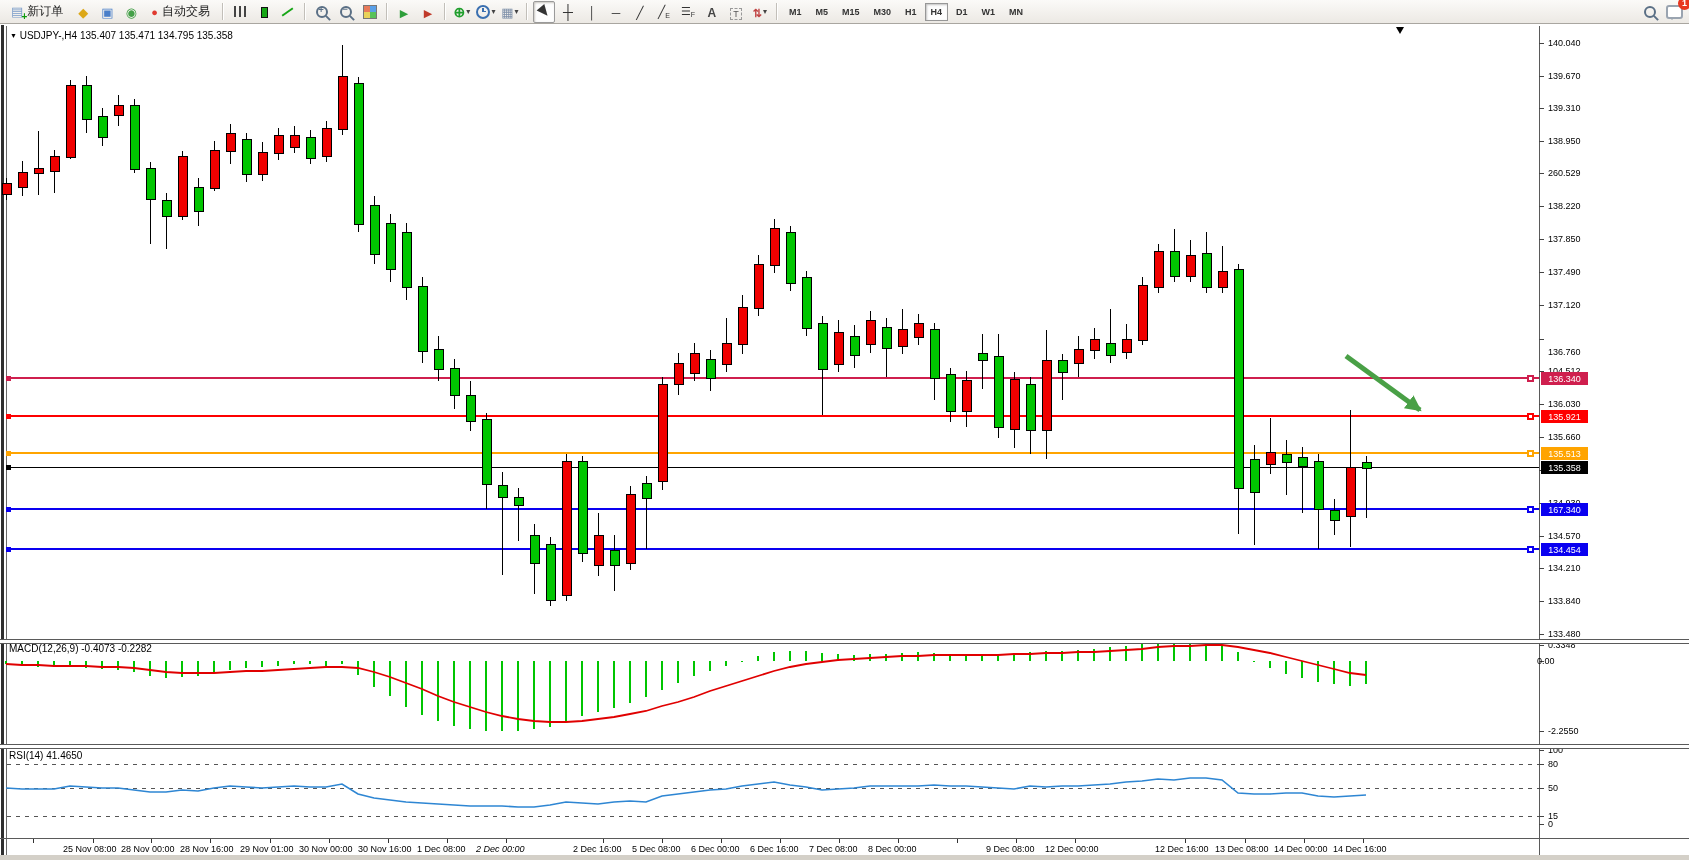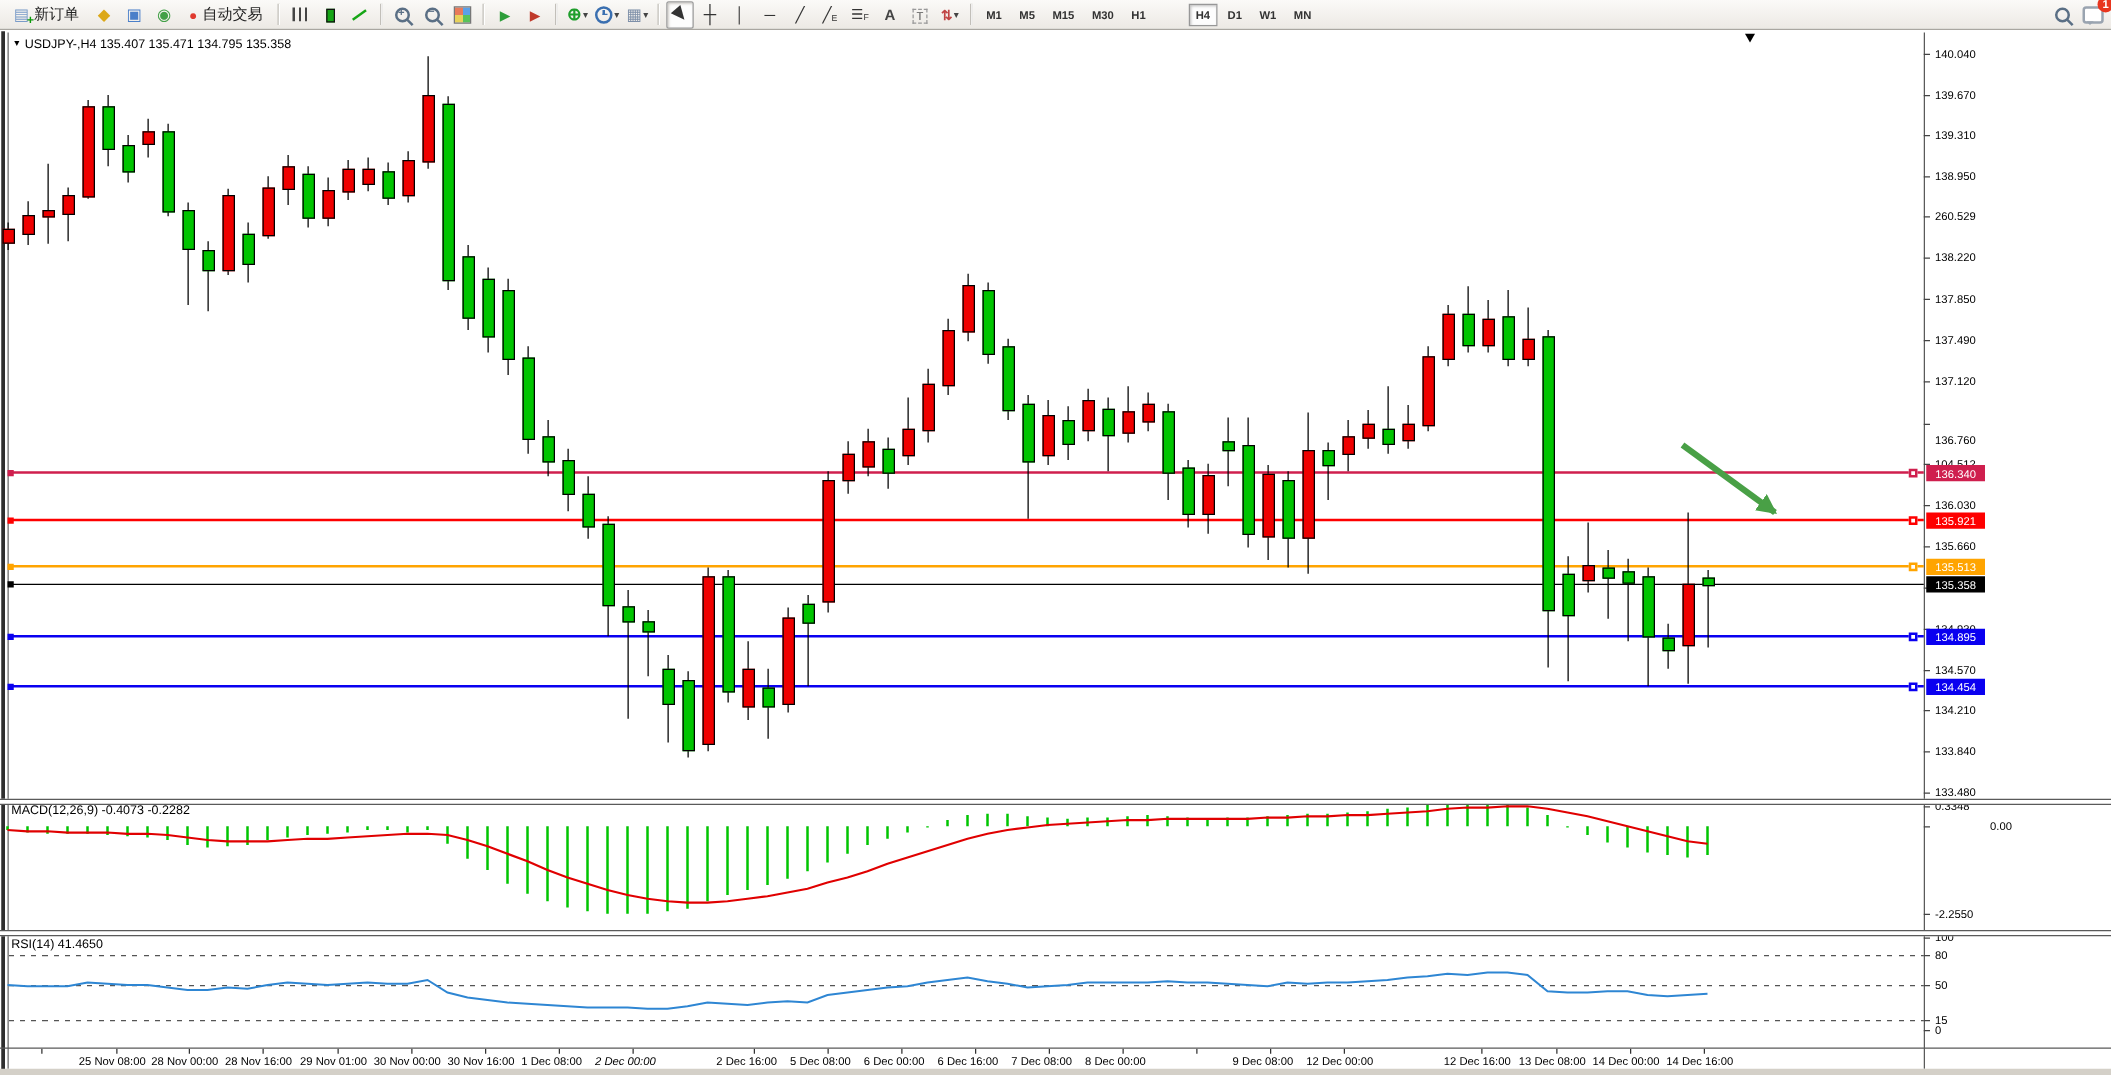--- a/index.html
+++ b/index.html
@@ -11,21 +11,21 @@
     display:flex;align-items:center;padding:0 4px;box-sizing:border-box;gap:2px;}
   .tb-btn{display:flex;align-items:center;gap:4px;padding:2px 6px;border:1px solid transparent;
     border-radius:2px;font-size:12px;color:#222;cursor:default;white-space:nowrap;}
   .tb-ic{display:flex;align-items:center;justify-content:center;min-width:20px;height:20px;
     border:1px solid transparent;border-radius:2px;}
   .tb-ic.active{background:#fdfdfd;border:1px solid #9a9a9a;box-shadow:inset 1px 1px 2px #c9c6c0;}
   .tb-sep{width:1px;height:17px;background:#c2bfb9;border-right:1px solid #fff;margin:0 3px;}
   .tb-spacer{flex:1;}
   .dd{font-size:8px;color:#444;margin-left:1px;}
   .tf{font-size:9px;font-weight:bold;color:#333;padding:3px 5px;border:1px solid transparent;}
-  .tf.active{background:#fdfdfd;border:1px solid #979797;box-shadow:inset 1px 1px 2px #c2c2c2;margin-left:26px;}
+  .tf.active{background:#fdfdfd;border:1px solid #979797;box-shadow:inset 1px 1px 2px #c2c2c2;}
   .badge{position:absolute;top:-5px;right:-7px;background:#e8361f;color:#fff;font-size:9px;font-weight:bold;
     border-radius:50%;width:13px;height:13px;display:flex;align-items:center;justify-content:center;}
   
   .i-doc-plus{position:relative;font-size:13px;color:#7a9cc9;}
   .i-doc-plus::before{content:"▤";}
   .i-doc-plus::after{content:"+";position:absolute;right:-4px;bottom:-3px;color:#0c9a0c;font-weight:bold;font-size:10px;}
   .i-gold-diamond::before{content:"◆";color:#dca818;font-size:13px;}
   .i-blue-window::before{content:"▣";color:#4a7fc9;font-size:13px;}
   .i-green-signal::before{content:"◉";color:#43a047;font-size:13px;}
   .i-red-dot::before{content:"●";color:#e03a2f;font-size:11px;}
@@ -255,21 +255,21 @@
       <div style="position: absolute; left: 7px; top: 452px; width: 1532px; height: 2px; background: rgb(255, 164, 0);"></div>
       <div style="position: absolute; left: 6px; top: 451px; width: 5px; height: 5px; background: rgb(255, 164, 0);"></div>
       <div style="position: absolute; left: 1527px; top: 450px; width: 3px; height: 3px; background: rgb(255, 255, 255); border: 2px solid rgb(255, 164, 0);"></div>
       <div class="price-tag" style="position: absolute; top: 447px; background: rgb(255, 164, 0);">135.513</div>
       <div style="position: absolute; left: 7px; top: 467px; width: 1532px; height: 1px; background: rgb(0, 0, 0);"></div>
       <div style="position: absolute; left: 6px; top: 465px; width: 5px; height: 5px; background: rgb(0, 0, 0);"></div>
       <div class="price-tag" style="position: absolute; top: 461px; background: rgb(0, 0, 0);">135.358</div>
       <div style="position: absolute; left: 7px; top: 508px; width: 1532px; height: 2px; background: rgb(10, 0, 240);"></div>
       <div style="position: absolute; left: 6px; top: 507px; width: 5px; height: 5px; background: rgb(10, 0, 240);"></div>
       <div style="position: absolute; left: 1527px; top: 506px; width: 3px; height: 3px; background: rgb(255, 255, 255); border: 2px solid rgb(10, 0, 240);"></div>
-      <div class="price-tag" style="position: absolute; top: 503px; background: rgb(10, 0, 240);">134.895</div>
+      <div class="price-tag" style="position: absolute; top: 503px; background: rgb(10, 0, 240);">167.340</div>
       <div style="position: absolute; left: 7px; top: 548px; width: 1532px; height: 2px; background: rgb(10, 0, 240);"></div>
       <div style="position: absolute; left: 6px; top: 547px; width: 5px; height: 5px; background: rgb(10, 0, 240);"></div>
       <div style="position: absolute; left: 1527px; top: 546px; width: 3px; height: 3px; background: rgb(255, 255, 255); border: 2px solid rgb(10, 0, 240);"></div>
       <div class="price-tag" style="position: absolute; top: 543px; background: rgb(10, 0, 240);">134.454</div>
       <div style="position: absolute; left: 6px; top: 178px; width: 1px; height: 22px; background: rgb(0, 0, 0);"></div>
       <div style="position: absolute; left: 2px; top: 183px; width: 8px; height: 10px; background: rgb(240, 0, 0); border: 1px solid rgb(0, 0, 0);"></div>
       <div style="position: absolute; left: 22px; top: 161px; width: 1px; height: 35px; background: rgb(0, 0, 0);"></div>
       <div style="position: absolute; left: 18px; top: 172px; width: 8px; height: 14px; background: rgb(240, 0, 0); border: 1px solid rgb(0, 0, 0);"></div>
       <div style="position: absolute; left: 38px; top: 131px; width: 1px; height: 64px; background: rgb(0, 0, 0);"></div>
       <div style="position: absolute; left: 34px; top: 168px; width: 8px; height: 4px; background: rgb(240, 0, 0); border: 1px solid rgb(0, 0, 0);"></div>
@@ -521,21 +521,21 @@
       <div style="position: absolute; left: 1269px; top: 661px; width: 2px; height: 7px; background: rgb(0, 197, 0);"></div>
       <div style="position: absolute; left: 1285px; top: 661px; width: 2px; height: 13px; background: rgb(0, 197, 0);"></div>
       <div style="position: absolute; left: 1301px; top: 661px; width: 2px; height: 17px; background: rgb(0, 197, 0);"></div>
       <div style="position: absolute; left: 1317px; top: 661px; width: 2px; height: 21px; background: rgb(0, 197, 0);"></div>
       <div style="position: absolute; left: 1333px; top: 661px; width: 2px; height: 23px; background: rgb(0, 197, 0);"></div>
       <div style="position: absolute; left: 1349px; top: 661px; width: 2px; height: 25px; background: rgb(0, 197, 0);"></div>
       <div style="position: absolute; left: 1365px; top: 661px; width: 2px; height: 23px; background: rgb(0, 197, 0);"></div>
       <div style="position: absolute; left: 1539px; top: 645px; width: 5px; height: 1px; background: rgb(68, 68, 68);"></div>
       <div class="axis-label" style="position: absolute; left: 1548px; top: 640px;">0.3348</div>
       <div style="position: absolute; left: 1539px; top: 661px; width: 5px; height: 1px; background: rgb(68, 68, 68);"></div>
-      <div class="axis-label" style="position: absolute; left: 1592px; top: 656px;">0.00</div>
+      <div class="axis-label" style="position: absolute; left: 1537px; top: 656px;">0.00</div>
       <div style="position: absolute; left: 1539px; top: 731px; width: 5px; height: 1px; background: rgb(68, 68, 68);"></div>
       <div class="axis-label" style="position: absolute; left: 1548px; top: 726px;">-2.2550</div>
       <div style="position: absolute; left: 1539px; top: 750px; width: 5px; height: 1px; background: rgb(68, 68, 68);"></div>
       <div class="axis-label" style="position: absolute; left: 1548px; top: 745px;">100</div>
       <div style="position: absolute; left: 1539px; top: 764px; width: 5px; height: 1px; background: rgb(68, 68, 68);"></div>
       <div class="axis-label" style="position: absolute; left: 1548px; top: 759px;">80</div>
       <div style="position: absolute; left: 1539px; top: 788px; width: 5px; height: 1px; background: rgb(68, 68, 68);"></div>
       <div class="axis-label" style="position: absolute; left: 1548px; top: 783px;">50</div>
       <div style="position: absolute; left: 1539px; top: 816px; width: 5px; height: 1px; background: rgb(68, 68, 68);"></div>
       <div class="axis-label" style="position: absolute; left: 1548px; top: 811px;">15</div>

